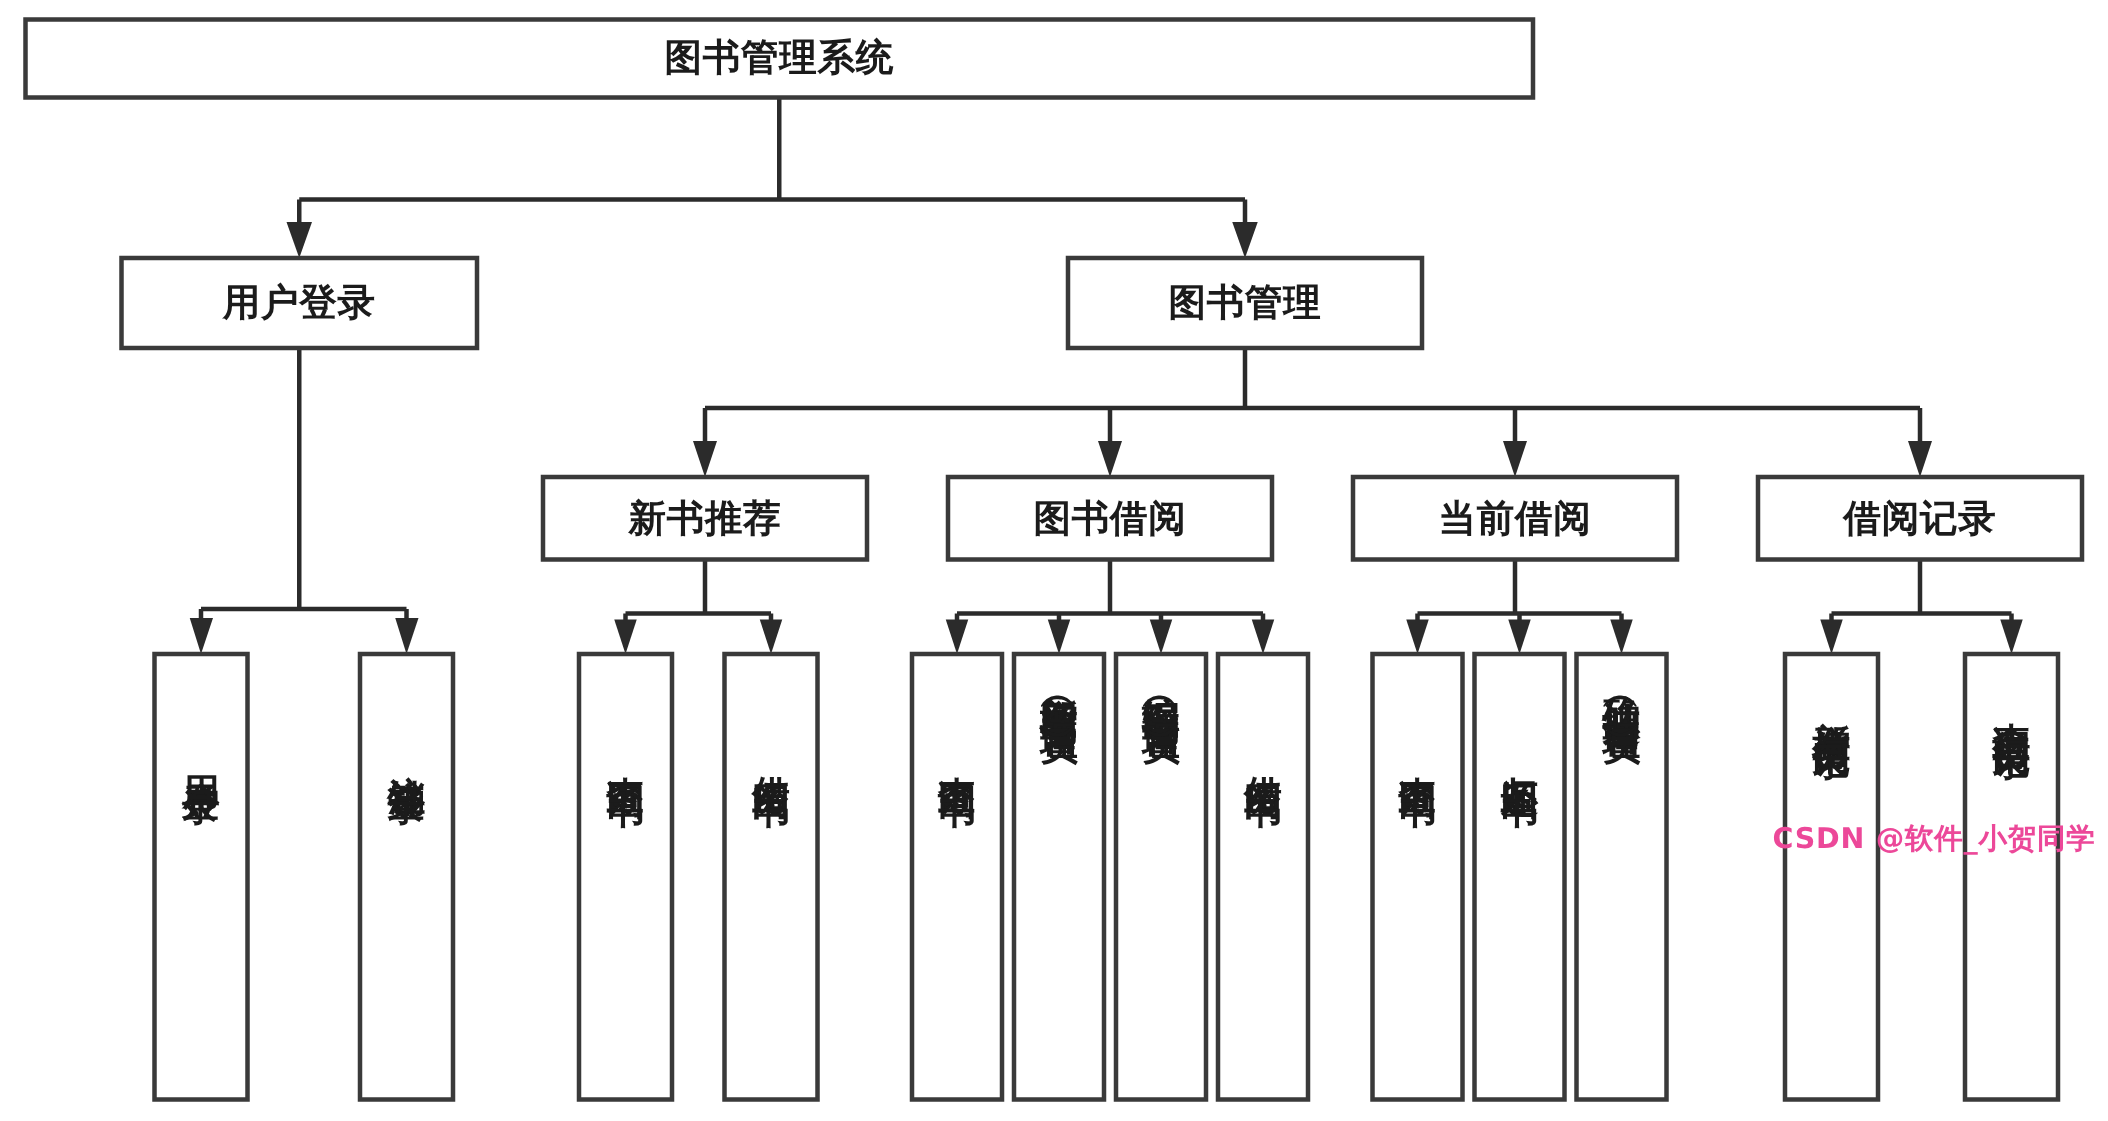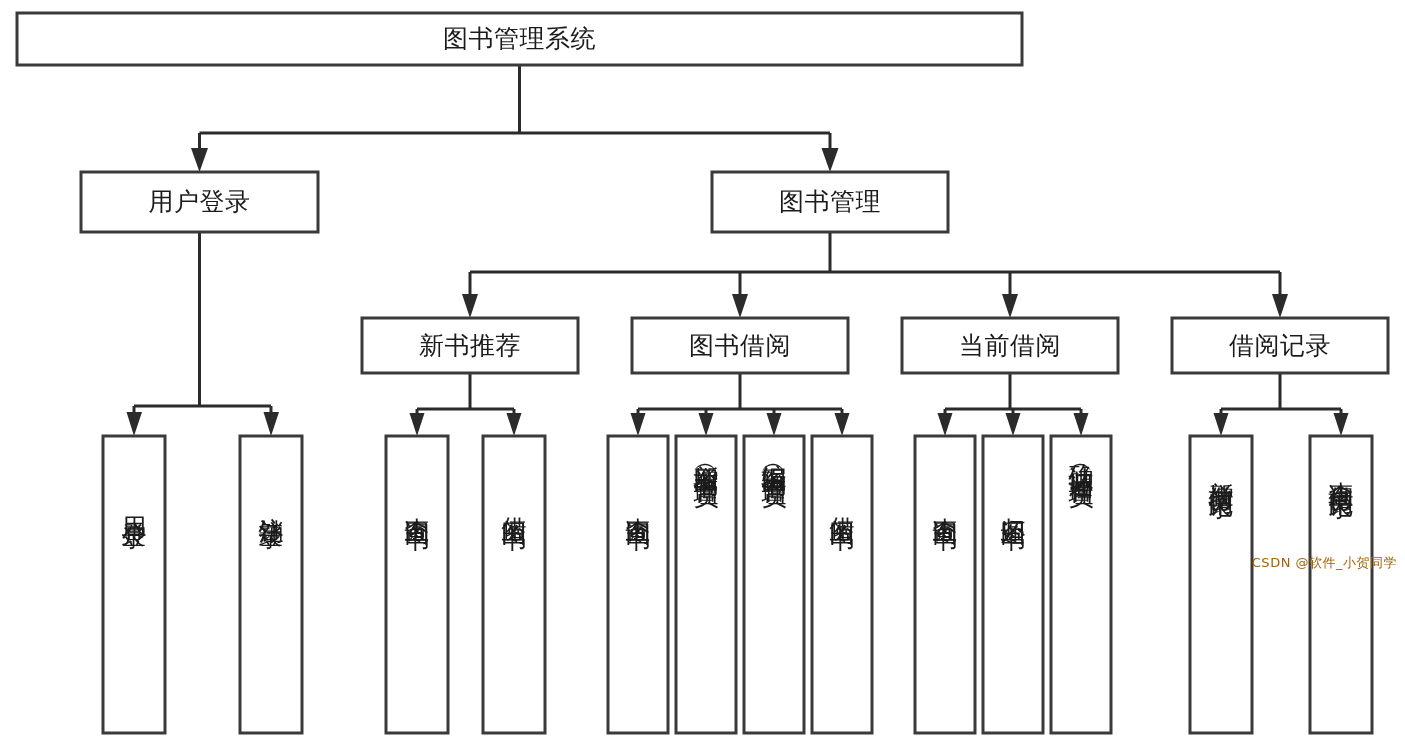--- a/index.html
+++ b/index.html
@@ -14,20 +14,21 @@
     position: relative;
     overflow: hidden;
     font-family: "DejaVu Sans", "Liberation Sans", sans-serif;
   }
   #diagram-root {
     position: absolute;
     top: 0;
     left: 0;
     width: 1405px;
     height: 578px;
+    font-weight: bold;
   }
   svg#flowchart {
     display: block;
     width: 1405px;
     height: 747px;
   }
   .node-box {
     fill: #ffffff;
     stroke: #3a3a3a;
     stroke-width: 3;
@@ -66,22 +67,22 @@
     color: #1b1b1b;
     letter-spacing: 3px;
     white-space: nowrap;
     text-align: center;
   }
   .watermark {
     position: absolute;
     right: 8px;
     bottom: 6px;
     font-family: "DejaVu Sans", "Liberation Sans", sans-serif;
-    font-size: 13px;
-    color: #a16207;
+    font-size: 19px;
+    color: #ec4899;
     letter-spacing: 0.5px;
     white-space: nowrap;
   }
 </style>
 </head>
 <body>
 
 <div id="diagram-root">
 
   <svg id="flowchart" viewBox="0 0 1405 747">

